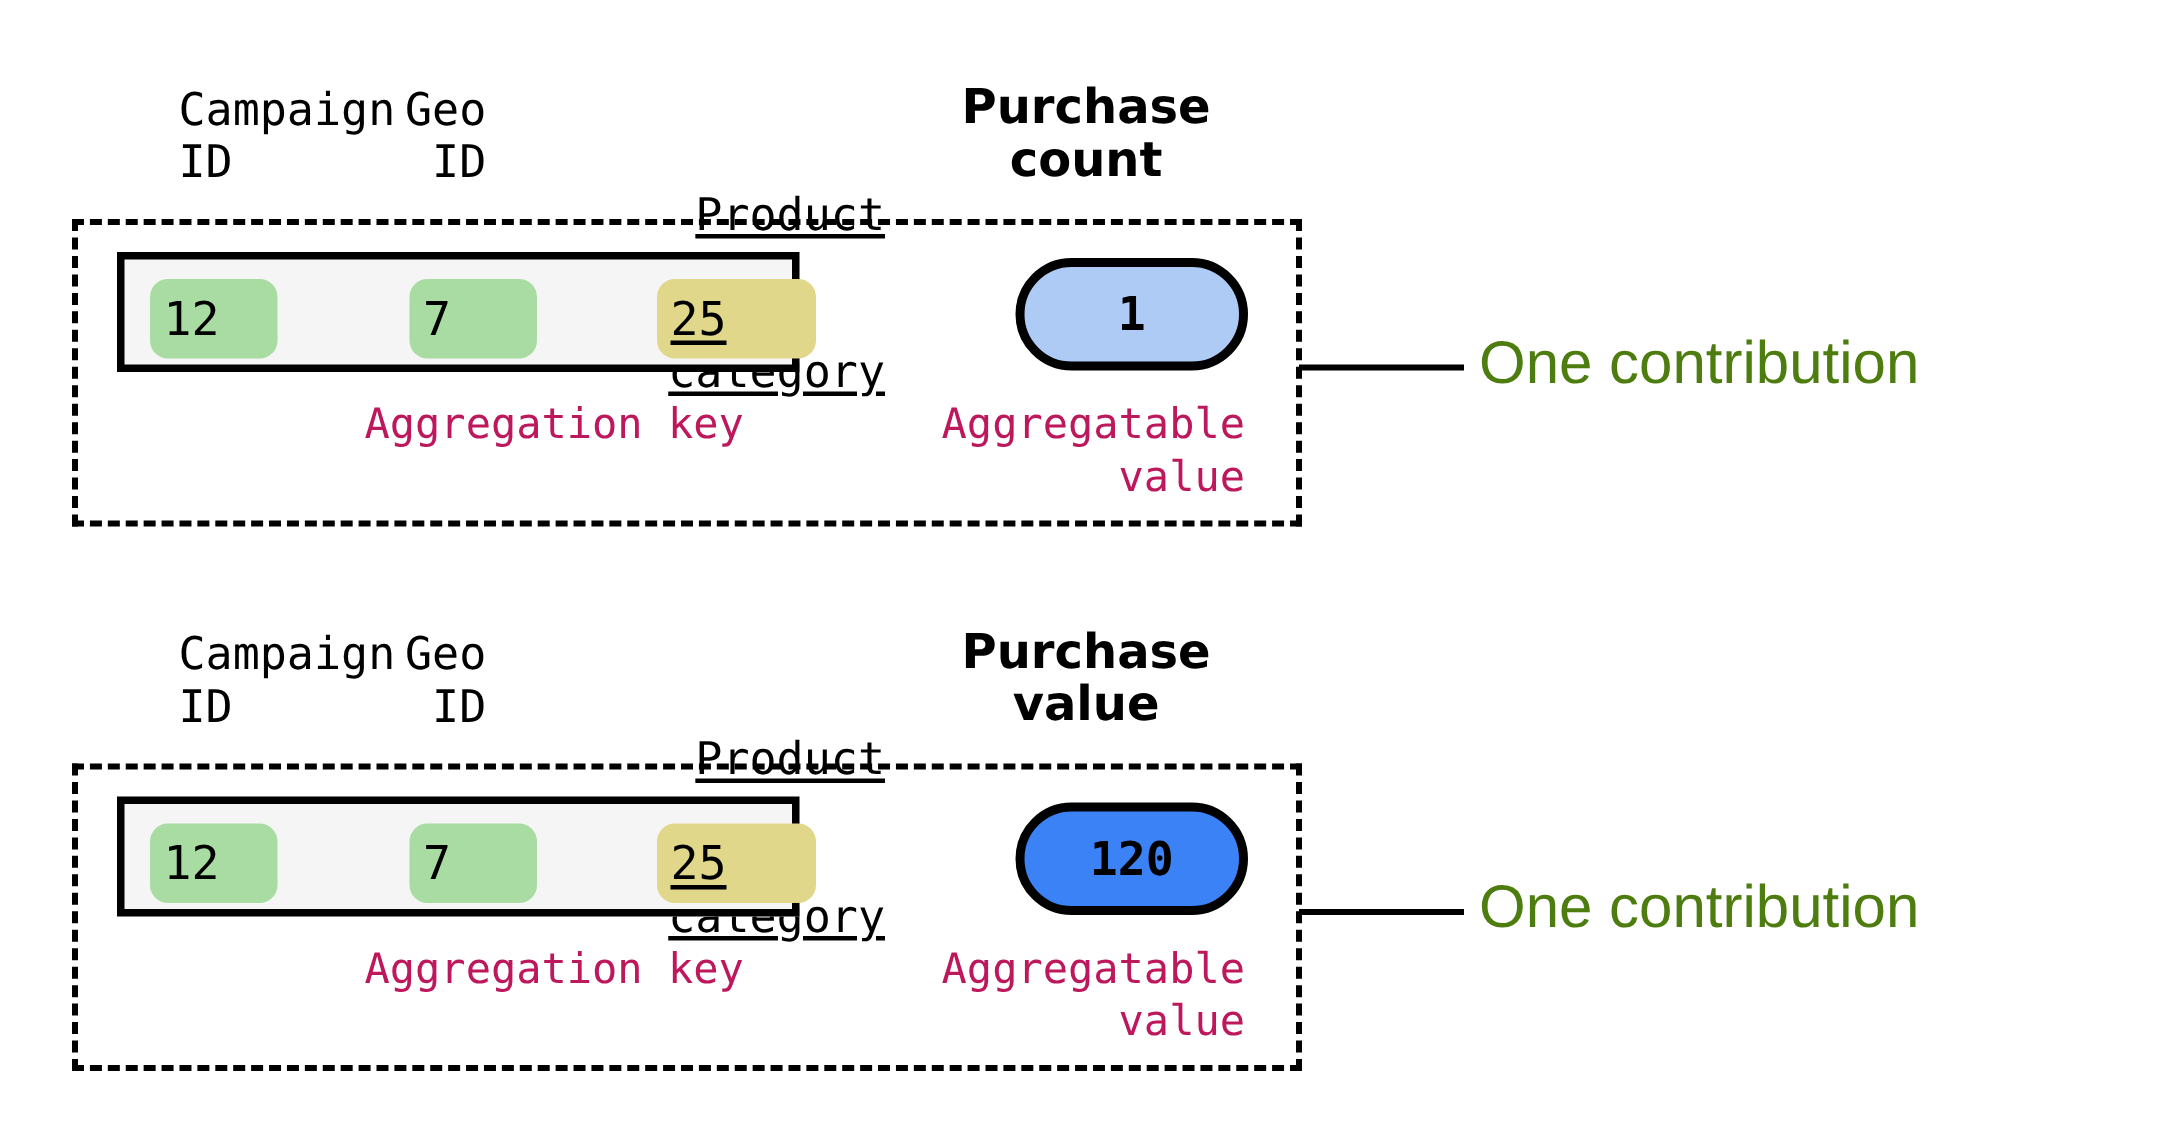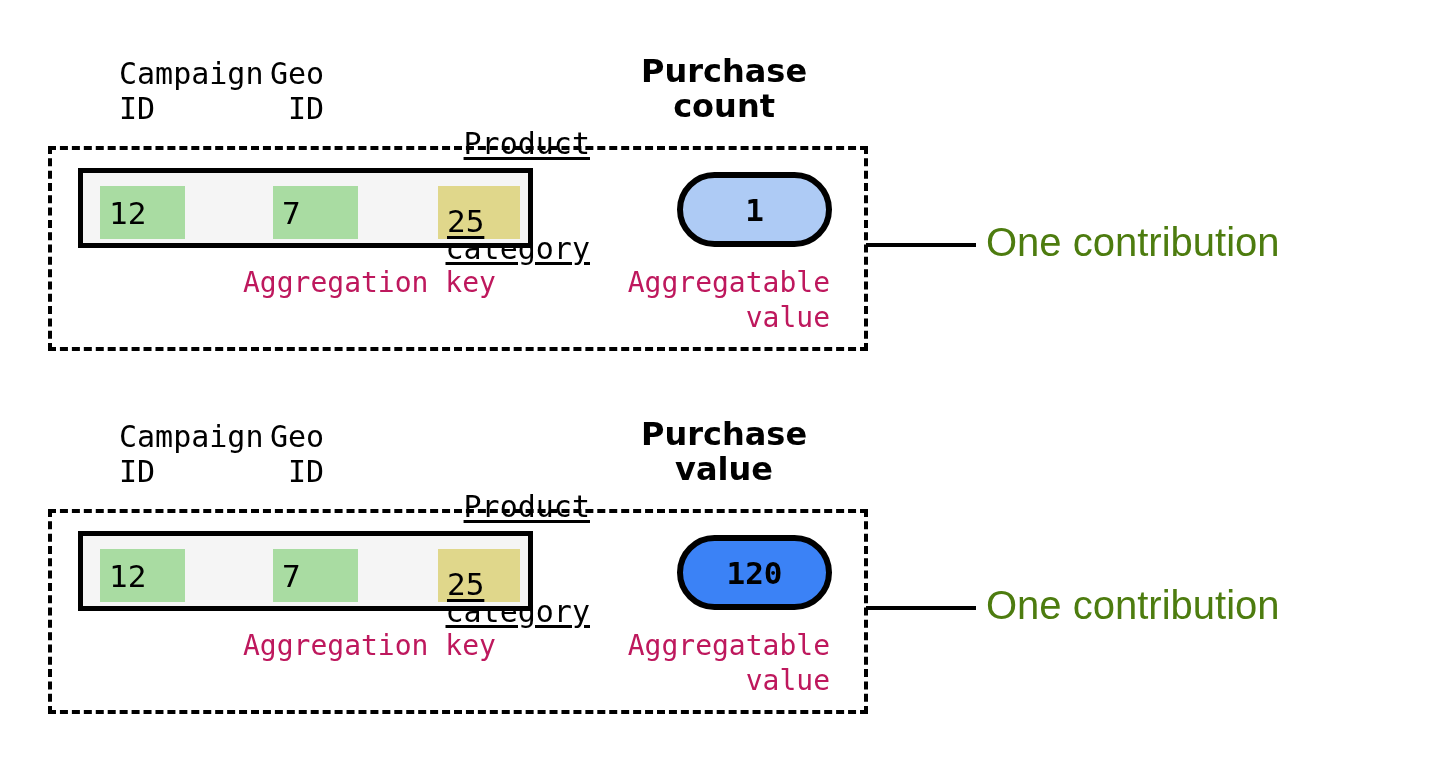--- a/index.html
+++ b/index.html
@@ -79,24 +79,25 @@
     position: absolute;
     top: 13px;
     height: 53px;
     display: flex;
     align-items: center;
     padding-left: 9px;
     box-sizing: border-box;
     font-family: "DejaVu Sans Mono", monospace;
     font-size: 31px;
     color: #000000;
+    border-radius: 12px;
   }
   .cell-0 { left: 17px;  width: 85px;  background: #a9dca2; }
   .cell-1 { left: 190px; width: 85px;  background: #a9dca2; }
-  .cell-2 { left: 355px; width: 82px;  background: #e0d78b; align-items: flex-end; }
+  .cell-2 { left: 355px; width: 106px;  background: #e0d78b; }
   .cell-2 .val { text-decoration: underline; text-underline-offset: 4px; }
 
   
   .capsule {
     position: absolute;
     left: 677px;
     top: 172px;
     width: 155px;
     height: 75px;
     border: 6px solid #000000;

